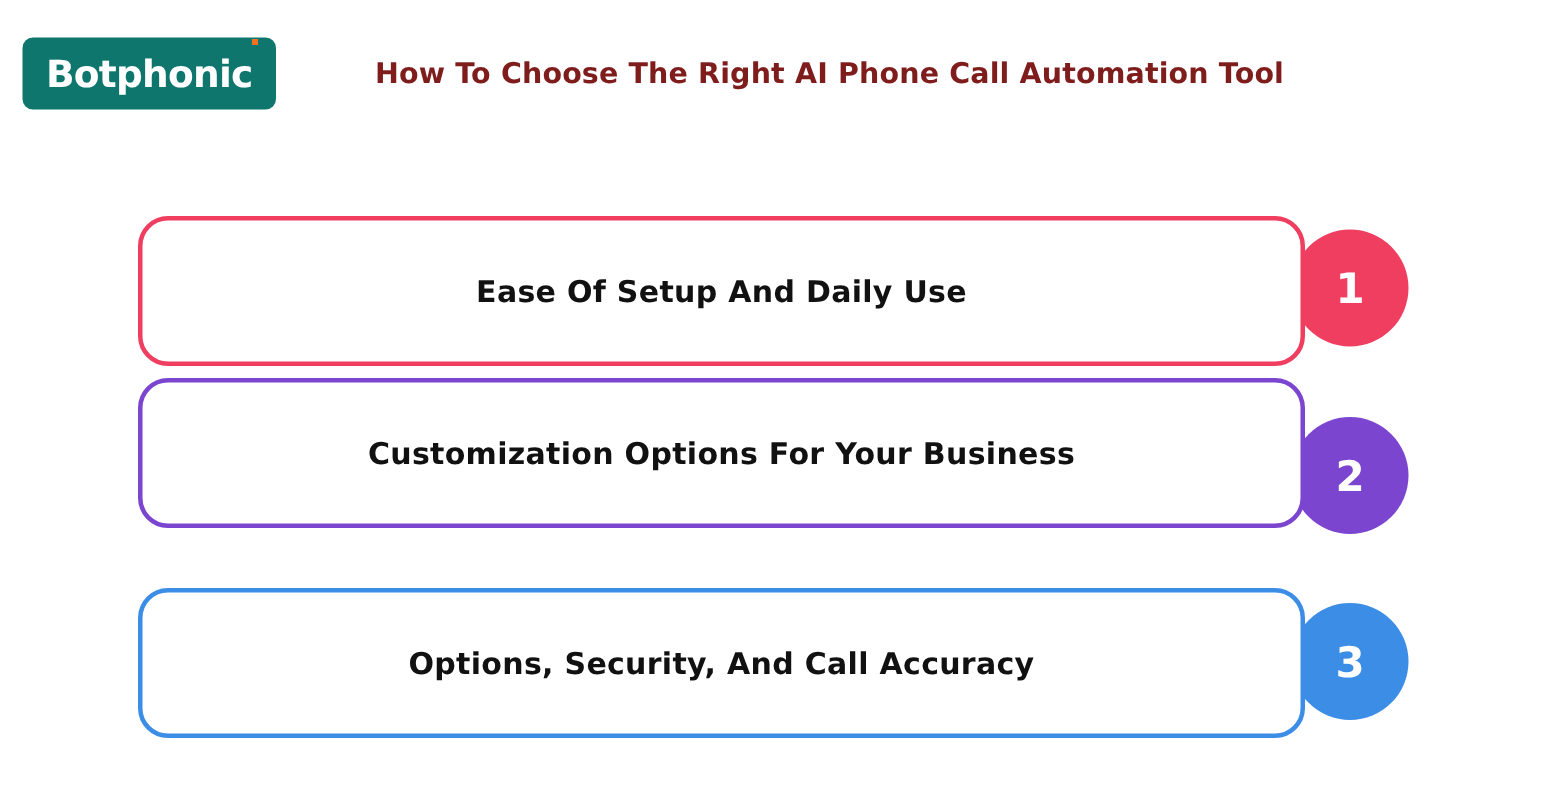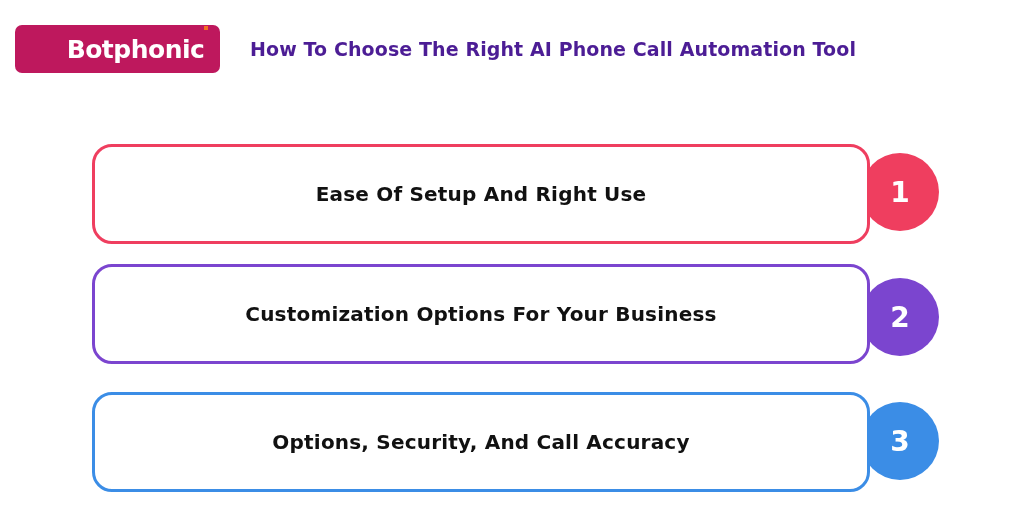--- a/index.html
+++ b/index.html
@@ -15,55 +15,55 @@
     .logo-text {
       color: #ffffff; font-family: "DejaVu Sans", sans-serif; font-weight: bold;
       font-size: 25px; letter-spacing: -0.5px; position: relative; line-height: 1;
     }
     .logo-dot {
       position: absolute; width: 4px; height: 4px; background: #f36f21;
       right: 12px; top: 1px;
     }
     .title {
       position: absolute; left: 250px; top: 38px; width: 690px;
-      font-size: 19px; font-weight: bold; color: #4c1d95; white-space: nowrap;
+      font-size: 19px; font-weight: bold; color: #7f1d1d; white-space: nowrap;
       letter-spacing: 0.1px; text-align: left;
     }
     .card {
       position: absolute; left: 92px; width: 778px; height: 100px;
       box-sizing: border-box; border: 3px solid; border-radius: 20px; background: #fff;
       display: flex; align-items: center; justify-content: center; z-index: 1;
     }
     .card-label {
       font-size: 20px; font-weight: bold; color: #111111; letter-spacing: 0.2px; white-space: nowrap;
     }
     .badge {
       position: absolute; width: 78px; height: 78px; border-radius: 50%;
       display: flex; align-items: center; justify-content: center;
       color: #ffffff; font-size: 28px; font-weight: bold; z-index: 0;
     }
   </style>
 </head>
 <body>
 
-<div class="logo" style="background: #be185d; padding-left: 36px;">
+<div class="logo" style="background: #0f766e;">
   <span class="logo-text">Botphonic</span>
   <span class="logo-dot" style="background: rgb(243, 111, 33);"></span>
 </div>
 
 <div class="title">How To Choose The Right AI Phone Call Automation Tool</div>
 
 <div class="card" id="card-0" style="top: 144px; border-color: rgb(239, 62, 95);">
-  <span class="card-label">Ease Of Setup And Right Use</span>
+  <span class="card-label">Ease Of Setup And Daily Use</span>
 </div>
 <div class="badge" id="badge-0" style="left: 861px; top: 153px; background: rgb(239, 62, 95);">
   <span>1</span>
 </div>
 
-<div class="card" id="card-1" style="top: 264px; border-color: rgb(123, 69, 207);">
+<div class="card" id="card-1" style="top: 252px; border-color: rgb(123, 69, 207);">
   <span class="card-label">Customization Options For Your Business</span>
 </div>
 <div class="badge" id="badge-1" style="left: 861px; top: 278px; background: rgb(123, 69, 207);">
   <span>2</span>
 </div>
 
 <div class="card" id="card-2" style="top: 392px; border-color: rgb(59, 141, 230);">
   <span class="card-label">Options, Security, And Call Accuracy</span>
 </div>
 <div class="badge" id="badge-2" style="left: 861px; top: 402px; background: rgb(59, 141, 230);">

